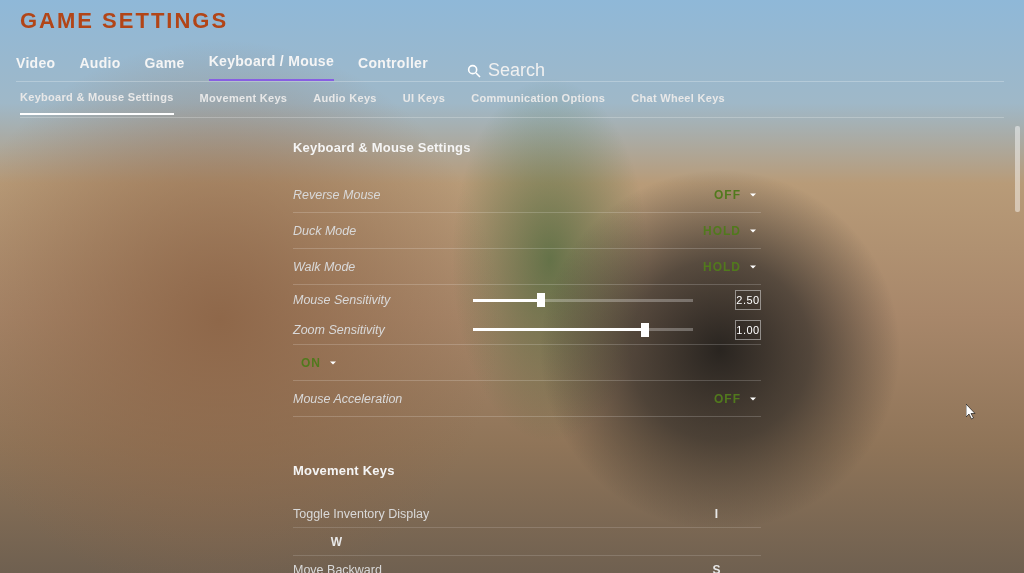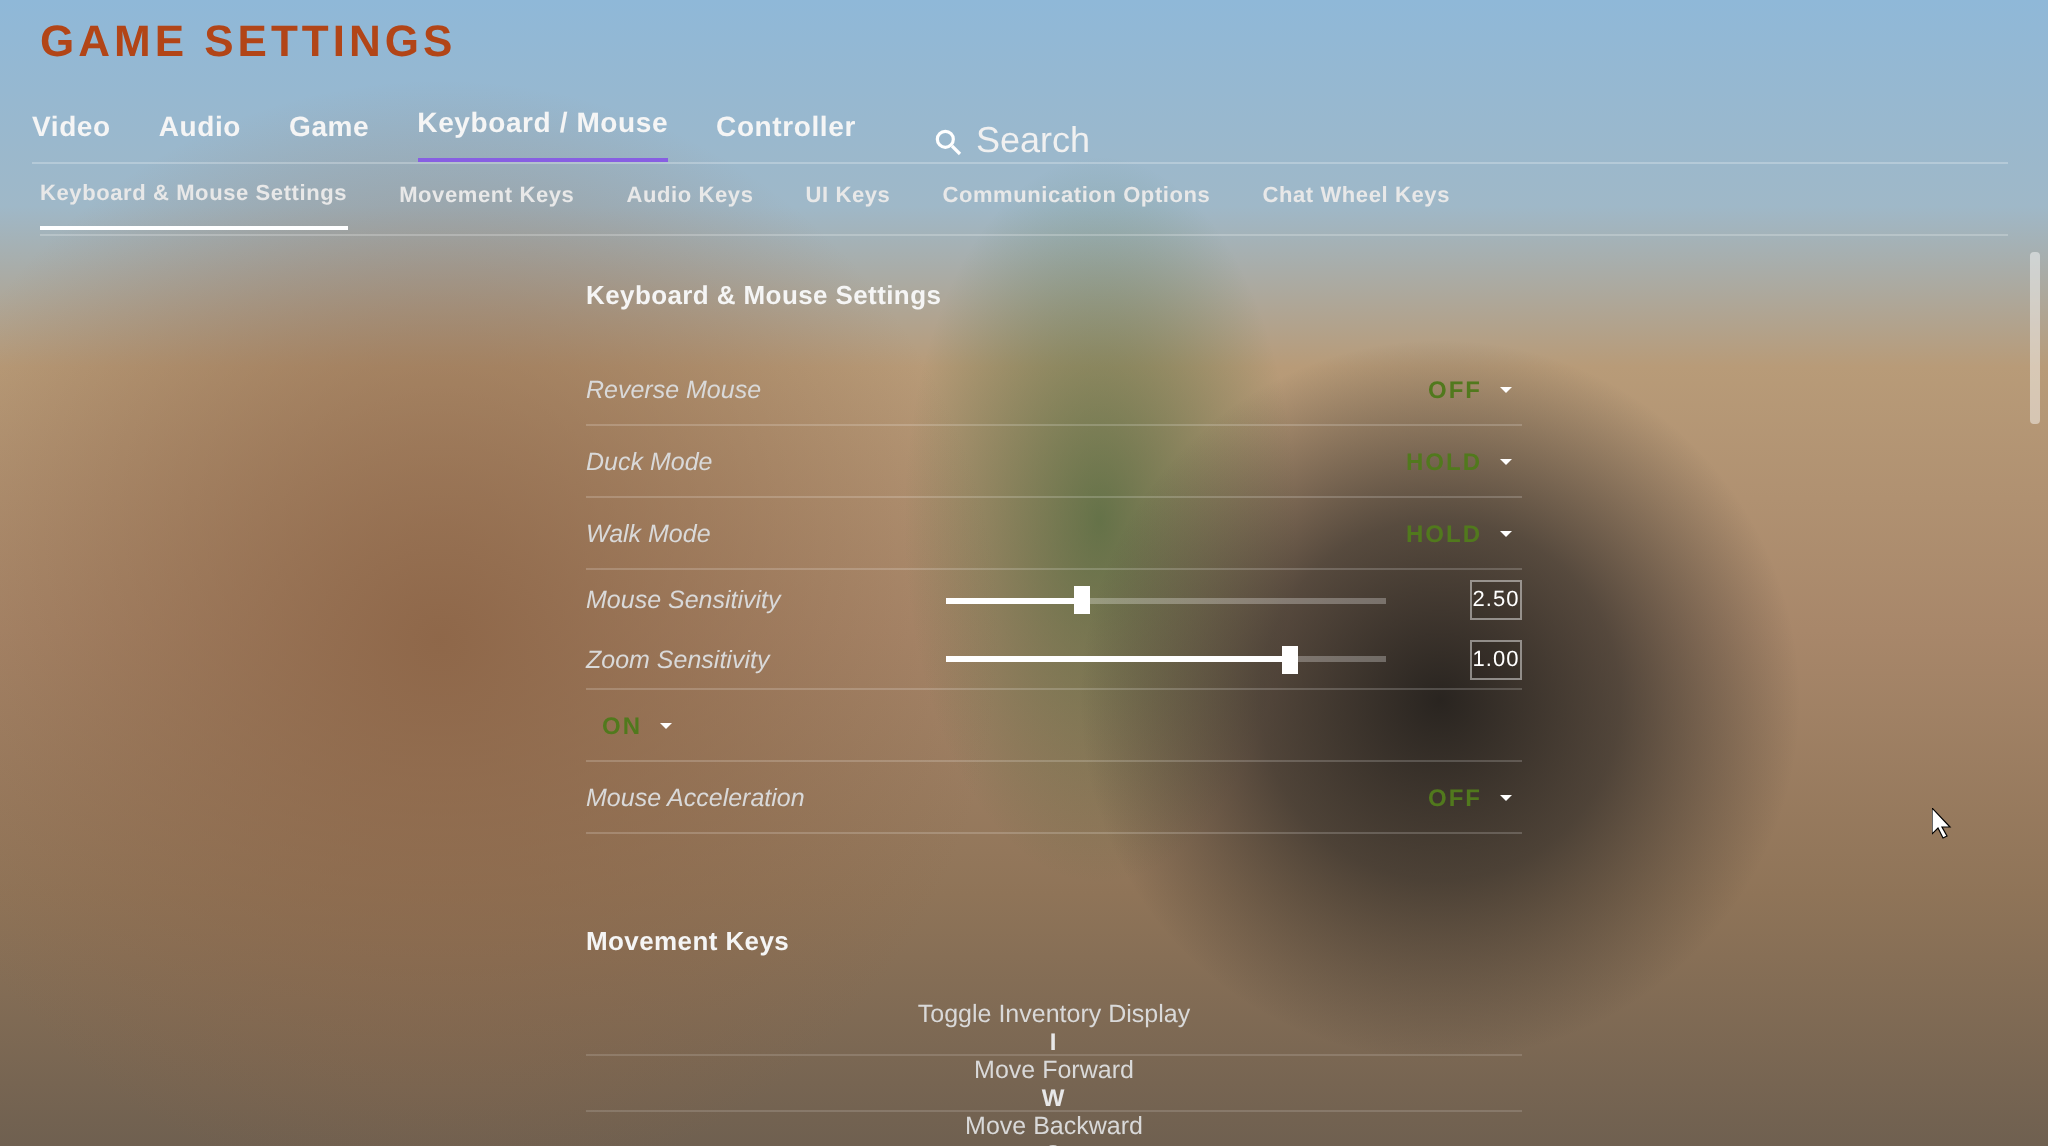--- a/index.html
+++ b/index.html
@@ -104,21 +104,20 @@
     border: 1px solid rgba(255,255,255,0.45);
     font-size: 11px; color: #fff;
     display: flex; align-items: center; justify-content: center;
     background: rgba(0,0,0,0.08);
     letter-spacing: 0.5px;
     margin-left: 32px;
   }
   .bind-row {
     height: 28px; display: flex; align-items: center;
     border-bottom: 1px solid rgba(255,255,255,0.14);
-    flex-direction: column;
   }
   .bind-label { flex: 1; font-size: 12.5px; color: #d9d9d9; font-weight: 500; }
   .bind-key {
     width: 88px; text-align: center;
     font-size: 12px; font-weight: 600; color: #e8e8e8;
     letter-spacing: 1px;
   }
   .scrollbar {
     position: absolute; right: 4px; top: 120px; width: 5px; height: 430px;
     background: rgba(255,255,255,0.0);
@@ -252,21 +251,20 @@
 
       <div style="height:46px"></div>
 
       <div class="section-title">Movement Keys</div>
 
       <div class="bind-row">
         <div class="bind-label">Toggle Inventory Display</div>
         <div class="bind-key">I</div>
       </div>
       <div class="bind-row">
-        <div class="bind-label">Move Forward</div>
         <div class="bind-key">W</div>
       </div>
       <div class="bind-row">
         <div class="bind-label">Move Backward</div>
         <div class="bind-key">S</div>
       </div>
 
     </div>
   </div>
 

